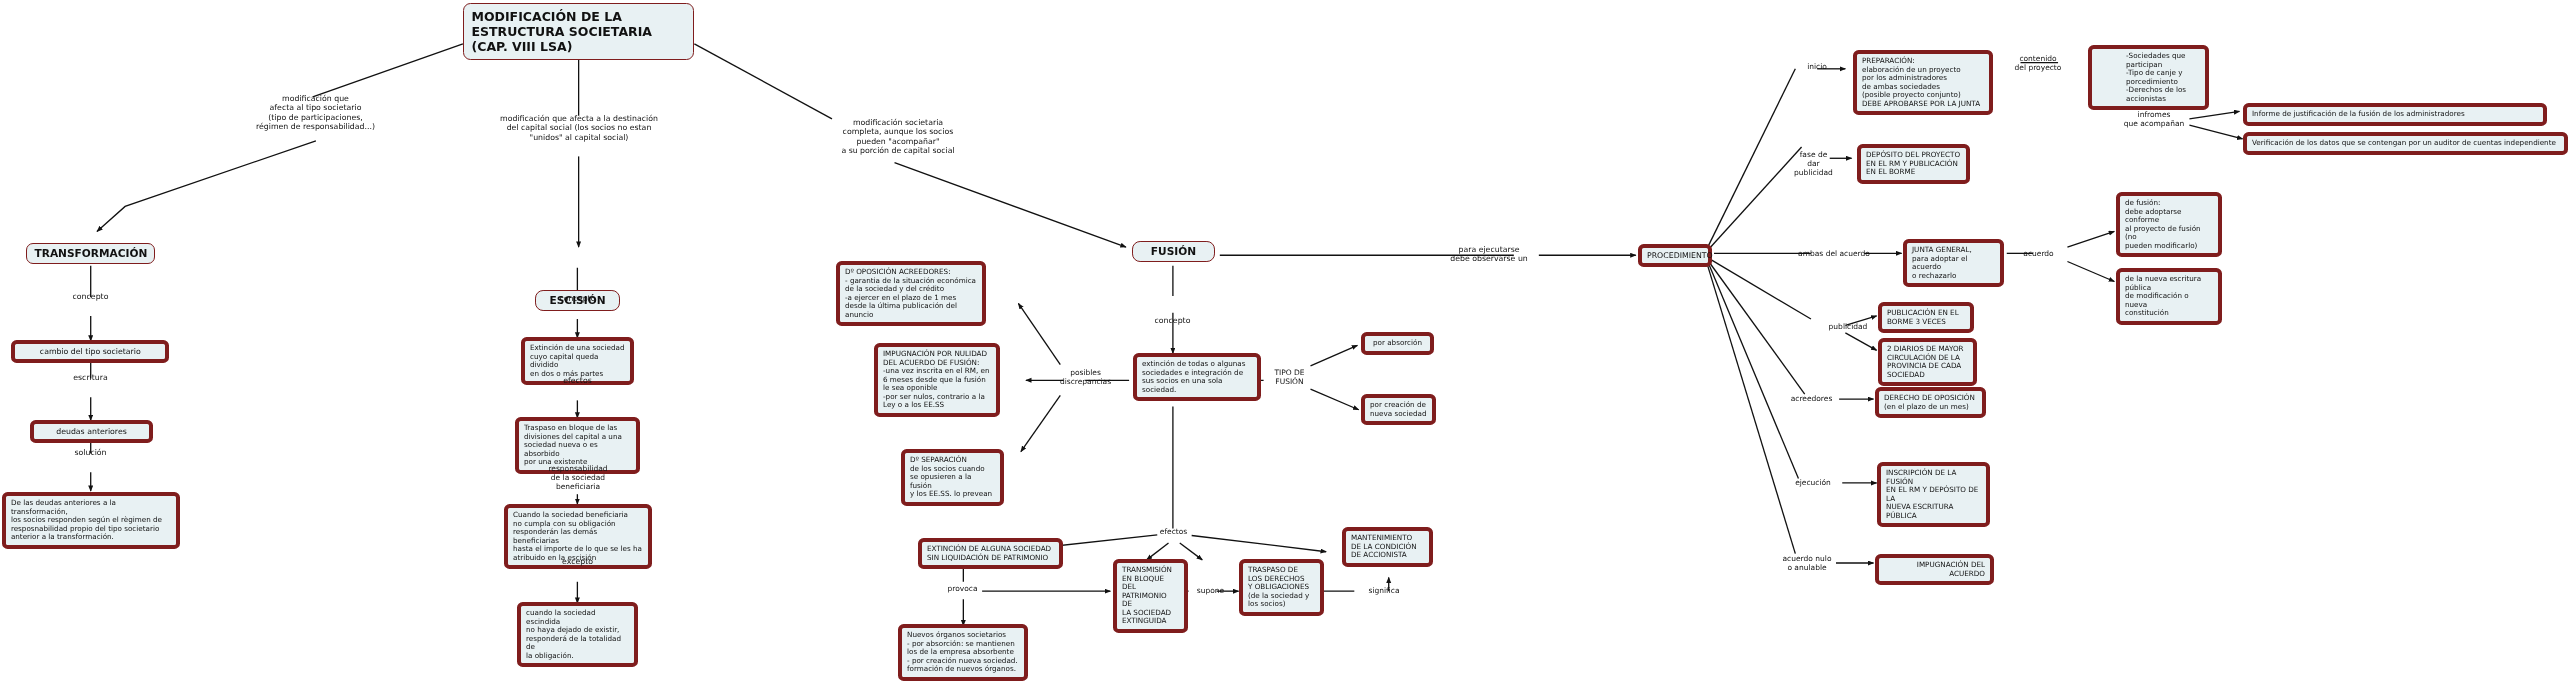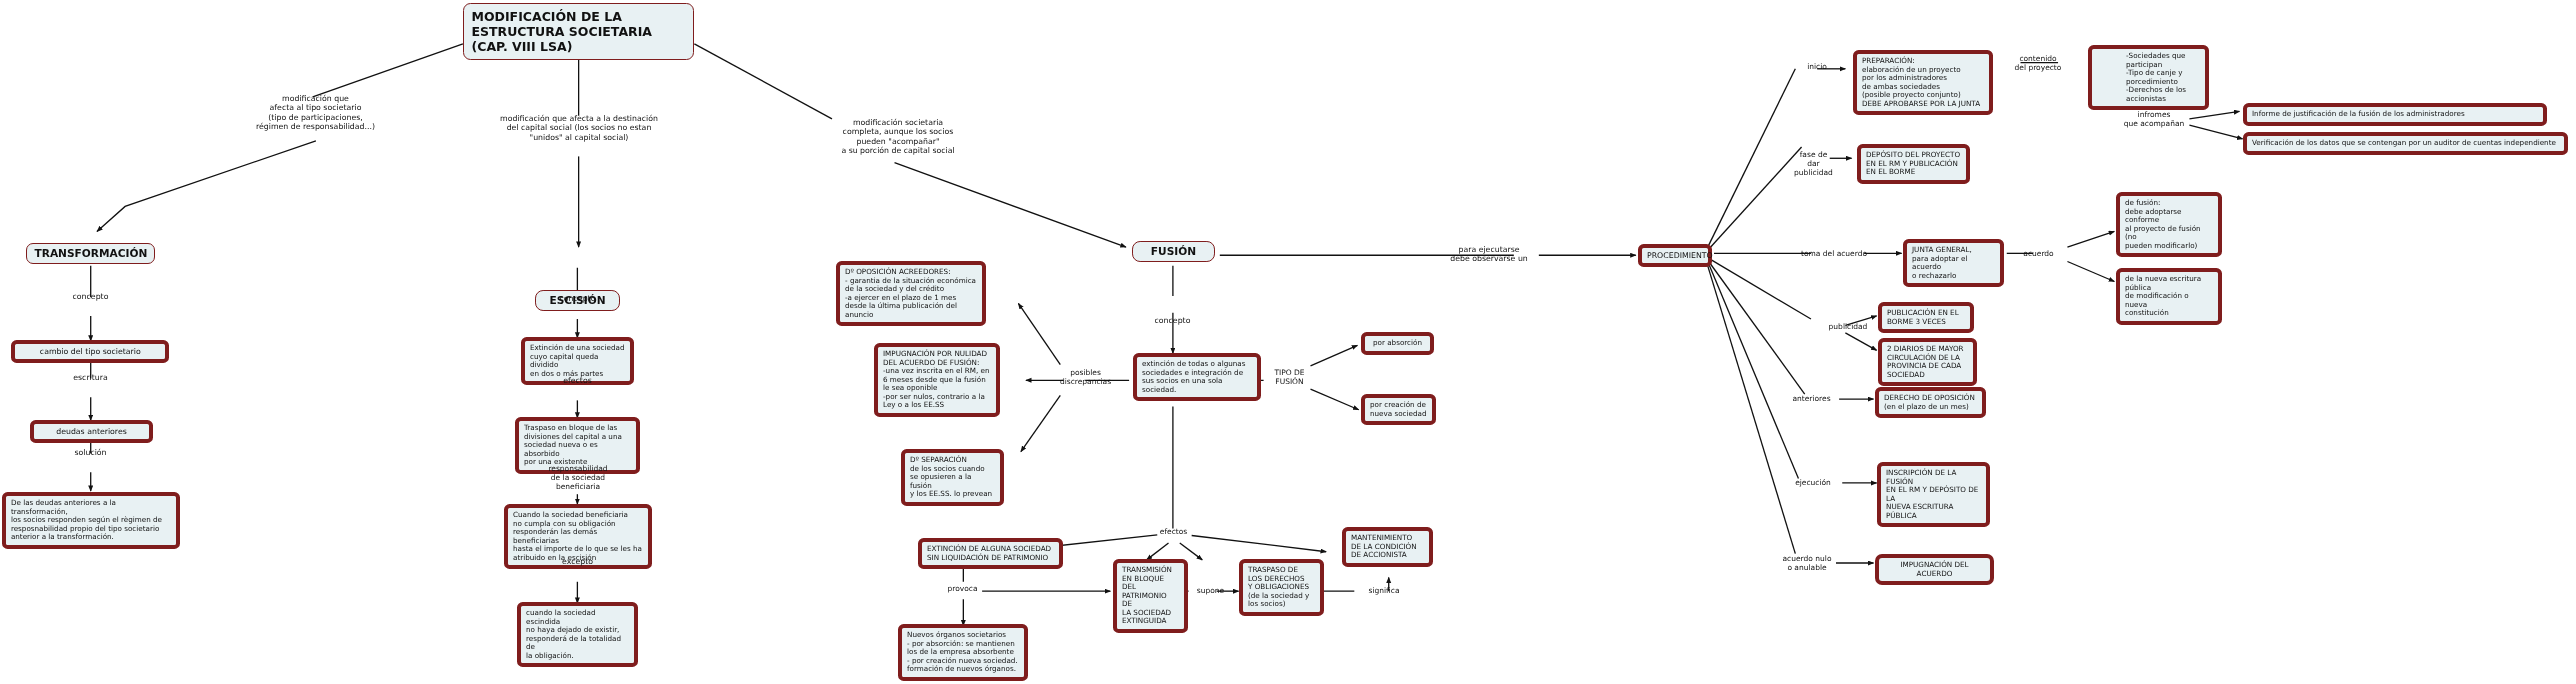--- a/index.html
+++ b/index.html
@@ -239,48 +239,48 @@
 que acompañan</div>
   <div class="node tiny" style="left:2243px;top:103px;width:304px;">Informe de justificación de la fusión de los administradores</div>
   <div class="node tiny" style="left:2243px;top:132px;width:325px;">Verificación de los datos que se contengan por un auditor de cuentas independiente</div>
 
   <div class="lbl sm" style="left:1787px;top:150px;width:53px;">fase de
 dar publicidad</div>
   <div class="node tiny" style="left:1857px;top:144px;width:113px;">DEPÓSITO DEL PROYECTO
 EN EL RM Y PUBLICACIÓN
 EN EL BORME</div>
 
-  <div class="lbl sm" style="left:1795px;top:249px;width:78px;">toma del acuerdo</div>
+  <div class="lbl sm" style="left:1795px;top:249px;width:78px;">ambas del acuerdo</div>
   <div class="node tiny" style="left:1903px;top:239px;width:101px;">JUNTA GENERAL,
 para adoptar el acuerdo
 o rechazarlo</div>
   <div class="lbl sm" style="left:2016px;top:249px;width:45px;">acuerdo</div>
   <div class="node tiny" style="left:2116px;top:192px;width:106px;">de fusión:
 debe adoptarse conforme
 al proyecto de fusión (no
 pueden modificarlo)</div>
   <div class="node tiny" style="left:2116px;top:268px;width:106px;">de la nueva escritura pública
 de modificación o nueva
 constitución</div>
 
   <div class="lbl sm" style="left:1800px;top:322px;width:50px;margin-left:23px;">publicidad</div>
   <div class="node tiny" style="left:1878px;top:302px;width:96px;">PUBLICACIÓN EN EL
 BORME 3 VECES</div>
   <div class="node tiny" style="left:1878px;top:338px;width:99px;">2 DIARIOS DE MAYOR
 CIRCULACIÓN DE LA
 PROVINCIA DE CADA
 SOCIEDAD</div>
 
-  <div class="lbl sm" style="left:1782px;top:394px;width:59px;">anteriores</div>
+  <div class="lbl sm" style="left:1782px;top:394px;width:59px;">acreedores</div>
   <div class="node tiny" style="left:1875px;top:387px;width:111px;">DERECHO DE OPOSICIÓN
 (en el plazo de un mes)</div>
 
   <div class="lbl sm" style="left:1786px;top:478px;width:54px;">ejecución</div>
   <div class="node tiny" style="left:1877px;top:462px;width:113px;">INSCRIPCIÓN DE LA FUSIÓN
 EN EL RM Y DEPÓSITO DE LA
 NUEVA ESCRITURA PÚBLICA</div>
 
   <div class="lbl sm" style="left:1777px;top:554px;width:60px;">acuerdo nulo
 o anulable</div>
-  <div class="node tiny" style="left:1875px;top:554px;width:119px;text-align:center;border-radius:7px;">IMPUGNACIÓN DEL ACUERDO</div>
+  <div class="node tiny" style="left:1875px;top:554px;width:119px;text-align:right;">IMPUGNACIÓN DEL ACUERDO</div>
 
 </div>
 
 
 </body></html>

